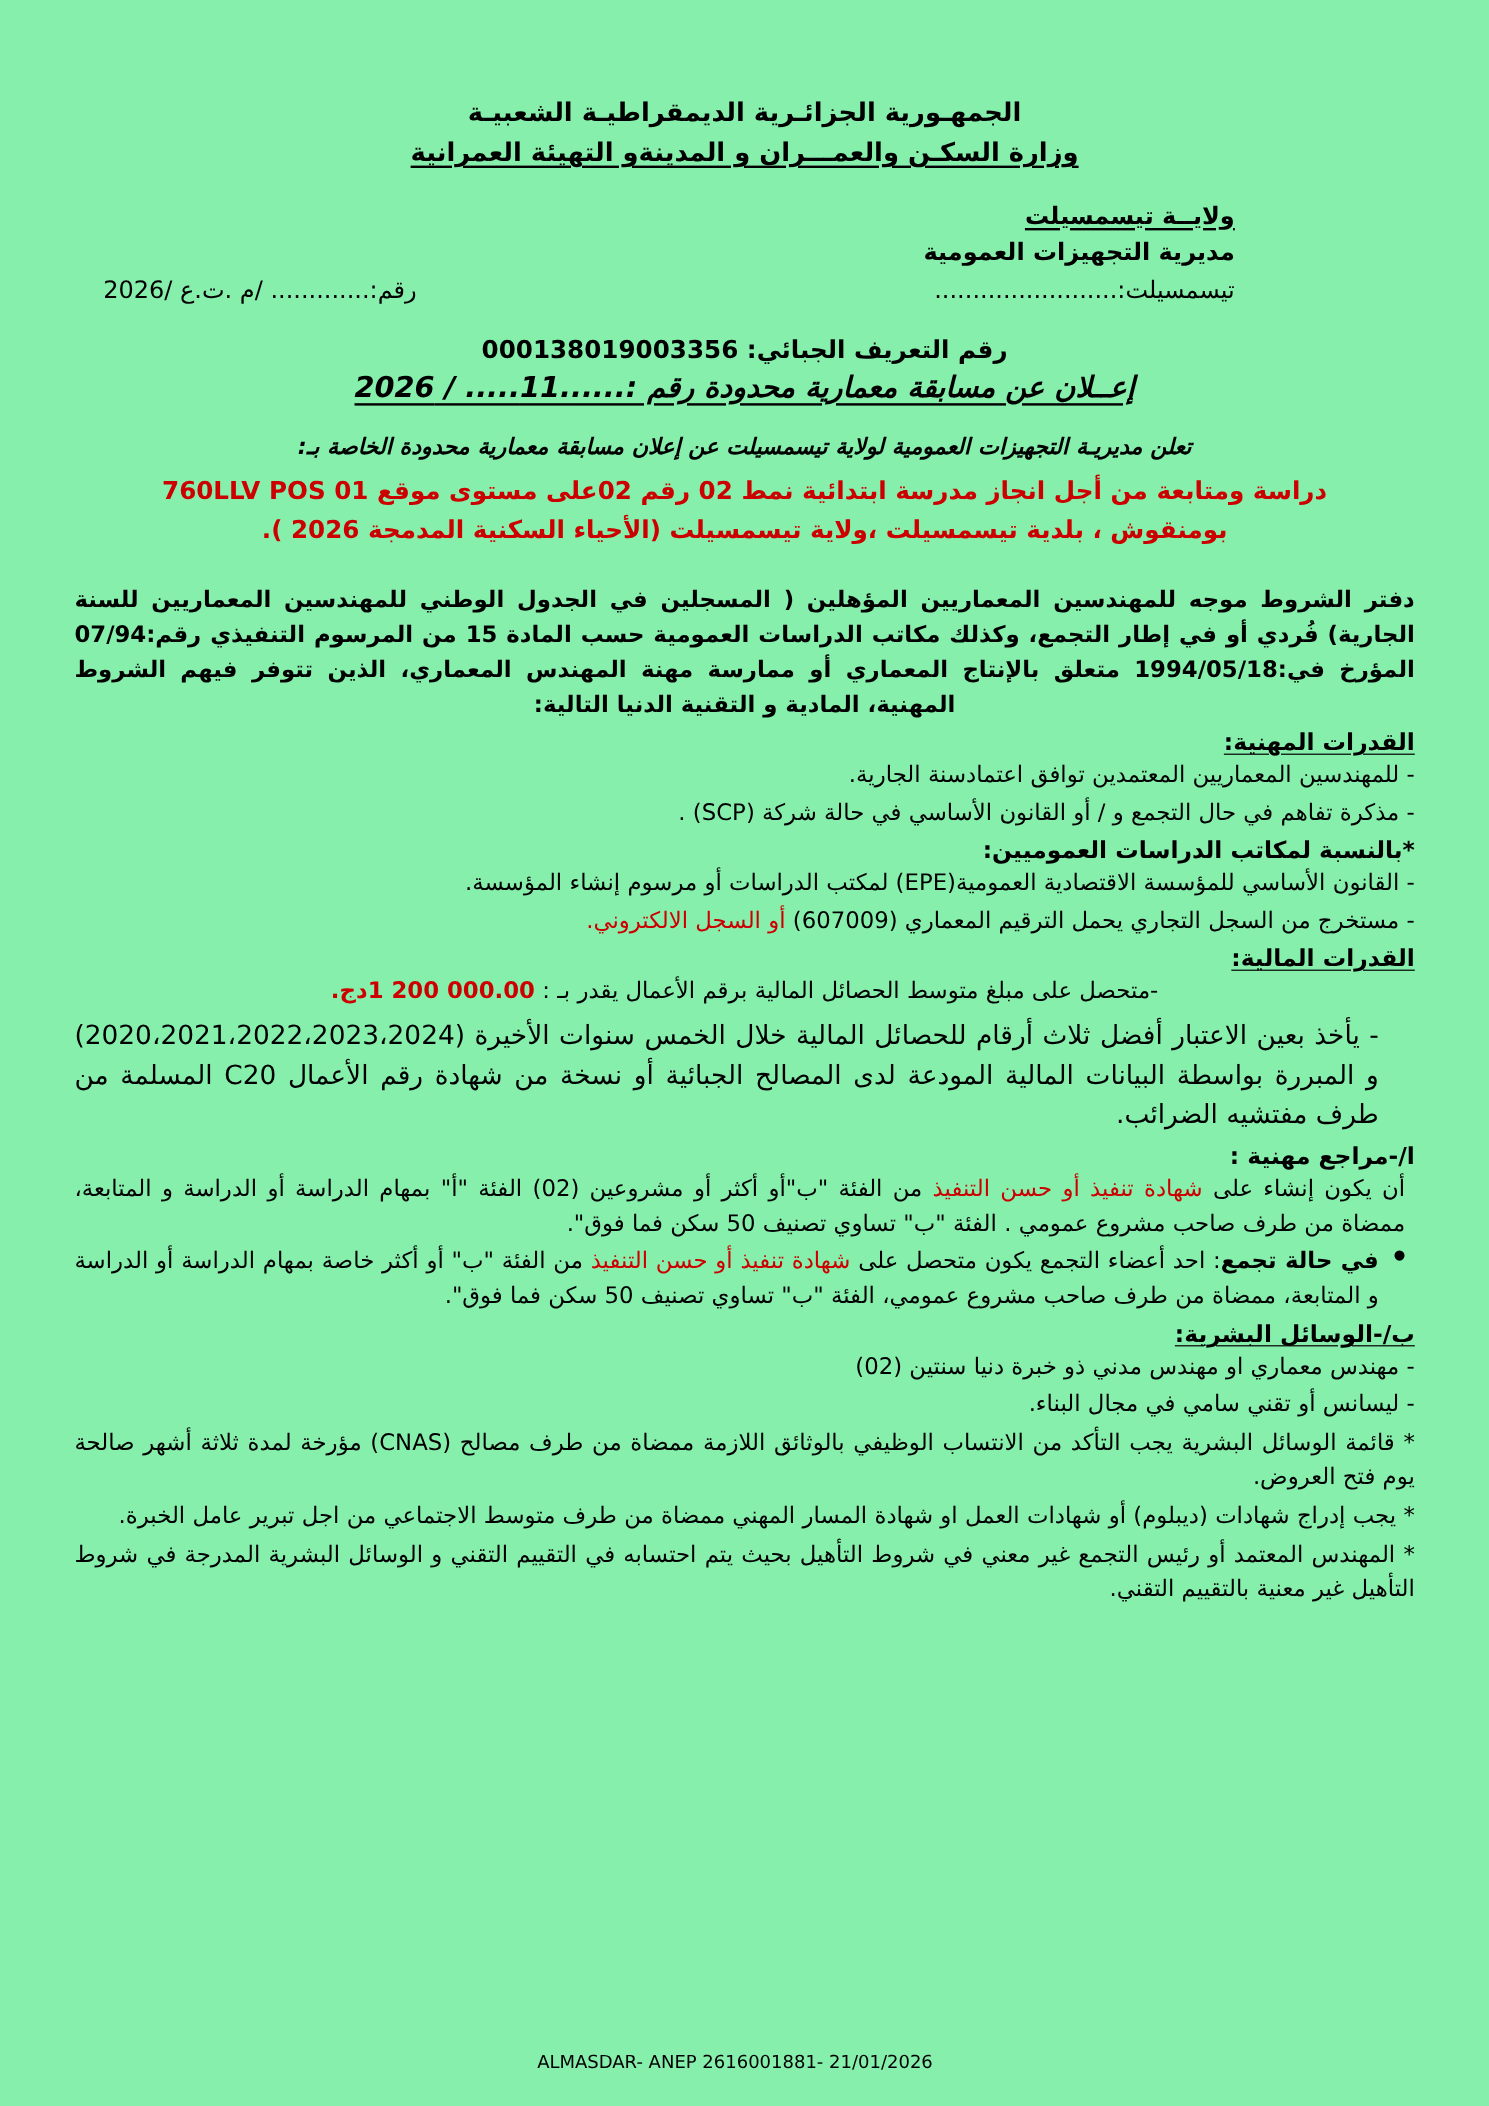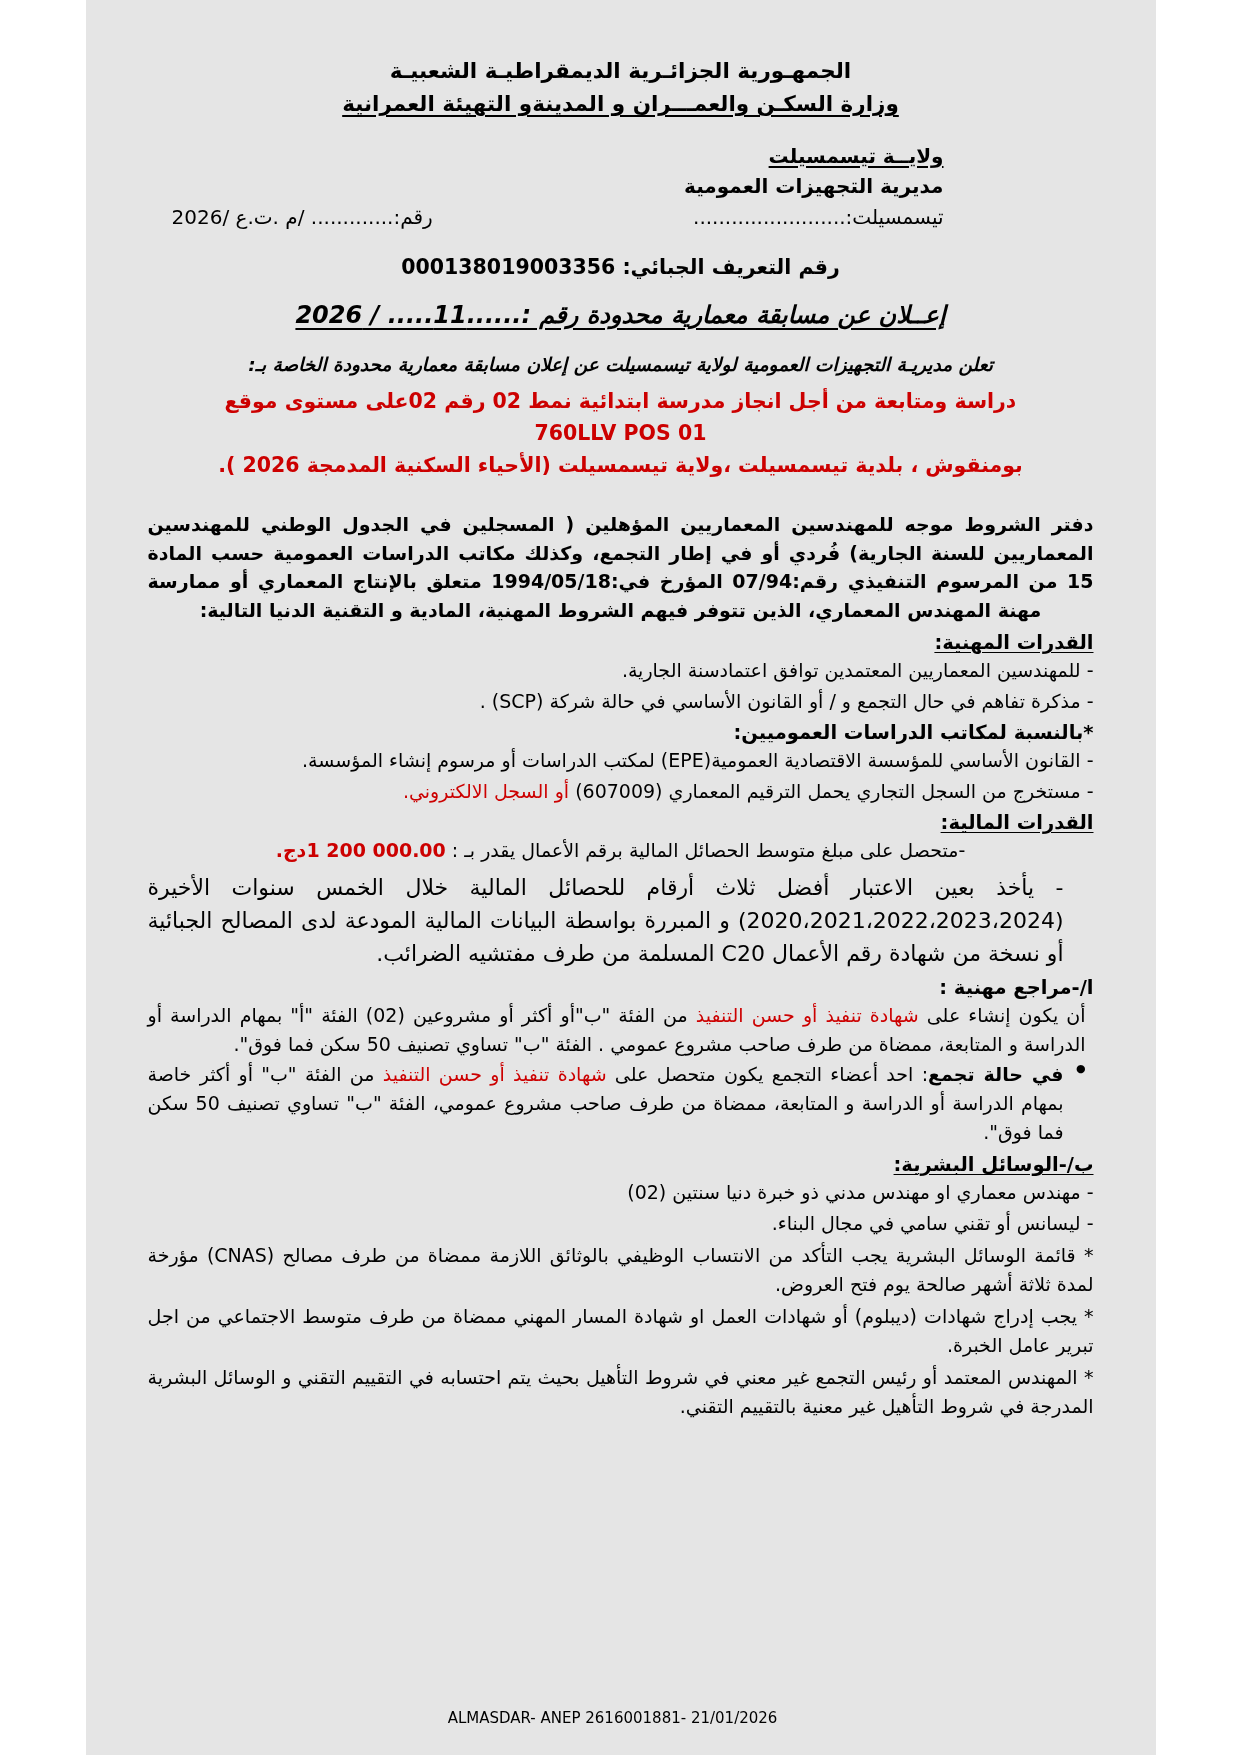--- a/index.html
+++ b/index.html
@@ -6,26 +6,26 @@
     margin: 0;
     padding: 0;
     background: #ffffff;
   }
   body {
     font-family: "DejaVu Sans", "Liberation Sans", sans-serif;
     color: #000000;
   }
   .page {
     position: relative;
-    width: 1070px;
+    width: 1241px;
     min-height: 1755px;
     margin: 0 auto;
-    background: #e5e5e5;
+    background: #86efac;
     box-sizing: border-box;
-    padding: 54px 62px 24px 62px;
+    padding: 78px 62px 24px 62px;
     direction: rtl;
   }
 
   .center { text-align: center; }
   .u      { }
   .b      { font-weight: bold; }
   .red    { color: #CC0000; }
 
   
   .hdr-line {
@@ -65,21 +65,21 @@
 
   .tax-line {
     margin-top: 26px;
     font-size: 20.5px;
     font-weight: bold;
     text-align: center;
   }
   .tax-line .num { font-weight: bold; }
 
   .title-main {
-    margin-top: 22px;
+    margin-top: 6px;
     font-size: 24px;
     font-weight: bold;
     font-style: italic;
     text-align: center;
     text-decoration: underline;
     text-underline-offset: 5px;
     letter-spacing: 0.3px;
   }
 
   .intro {

